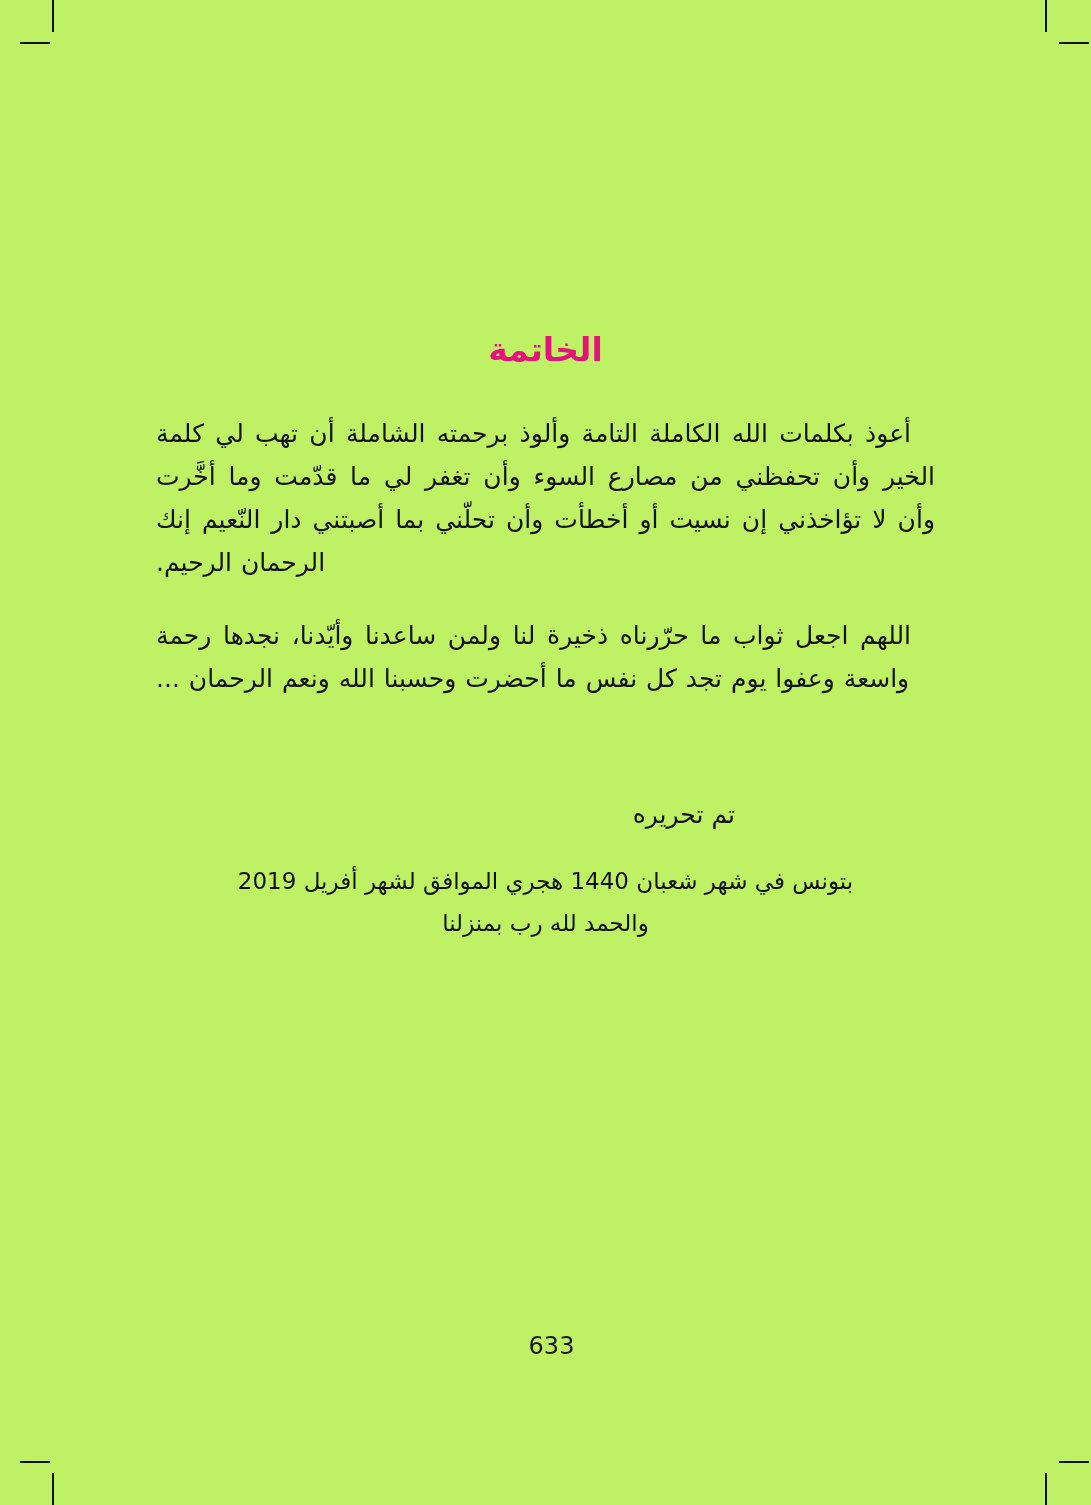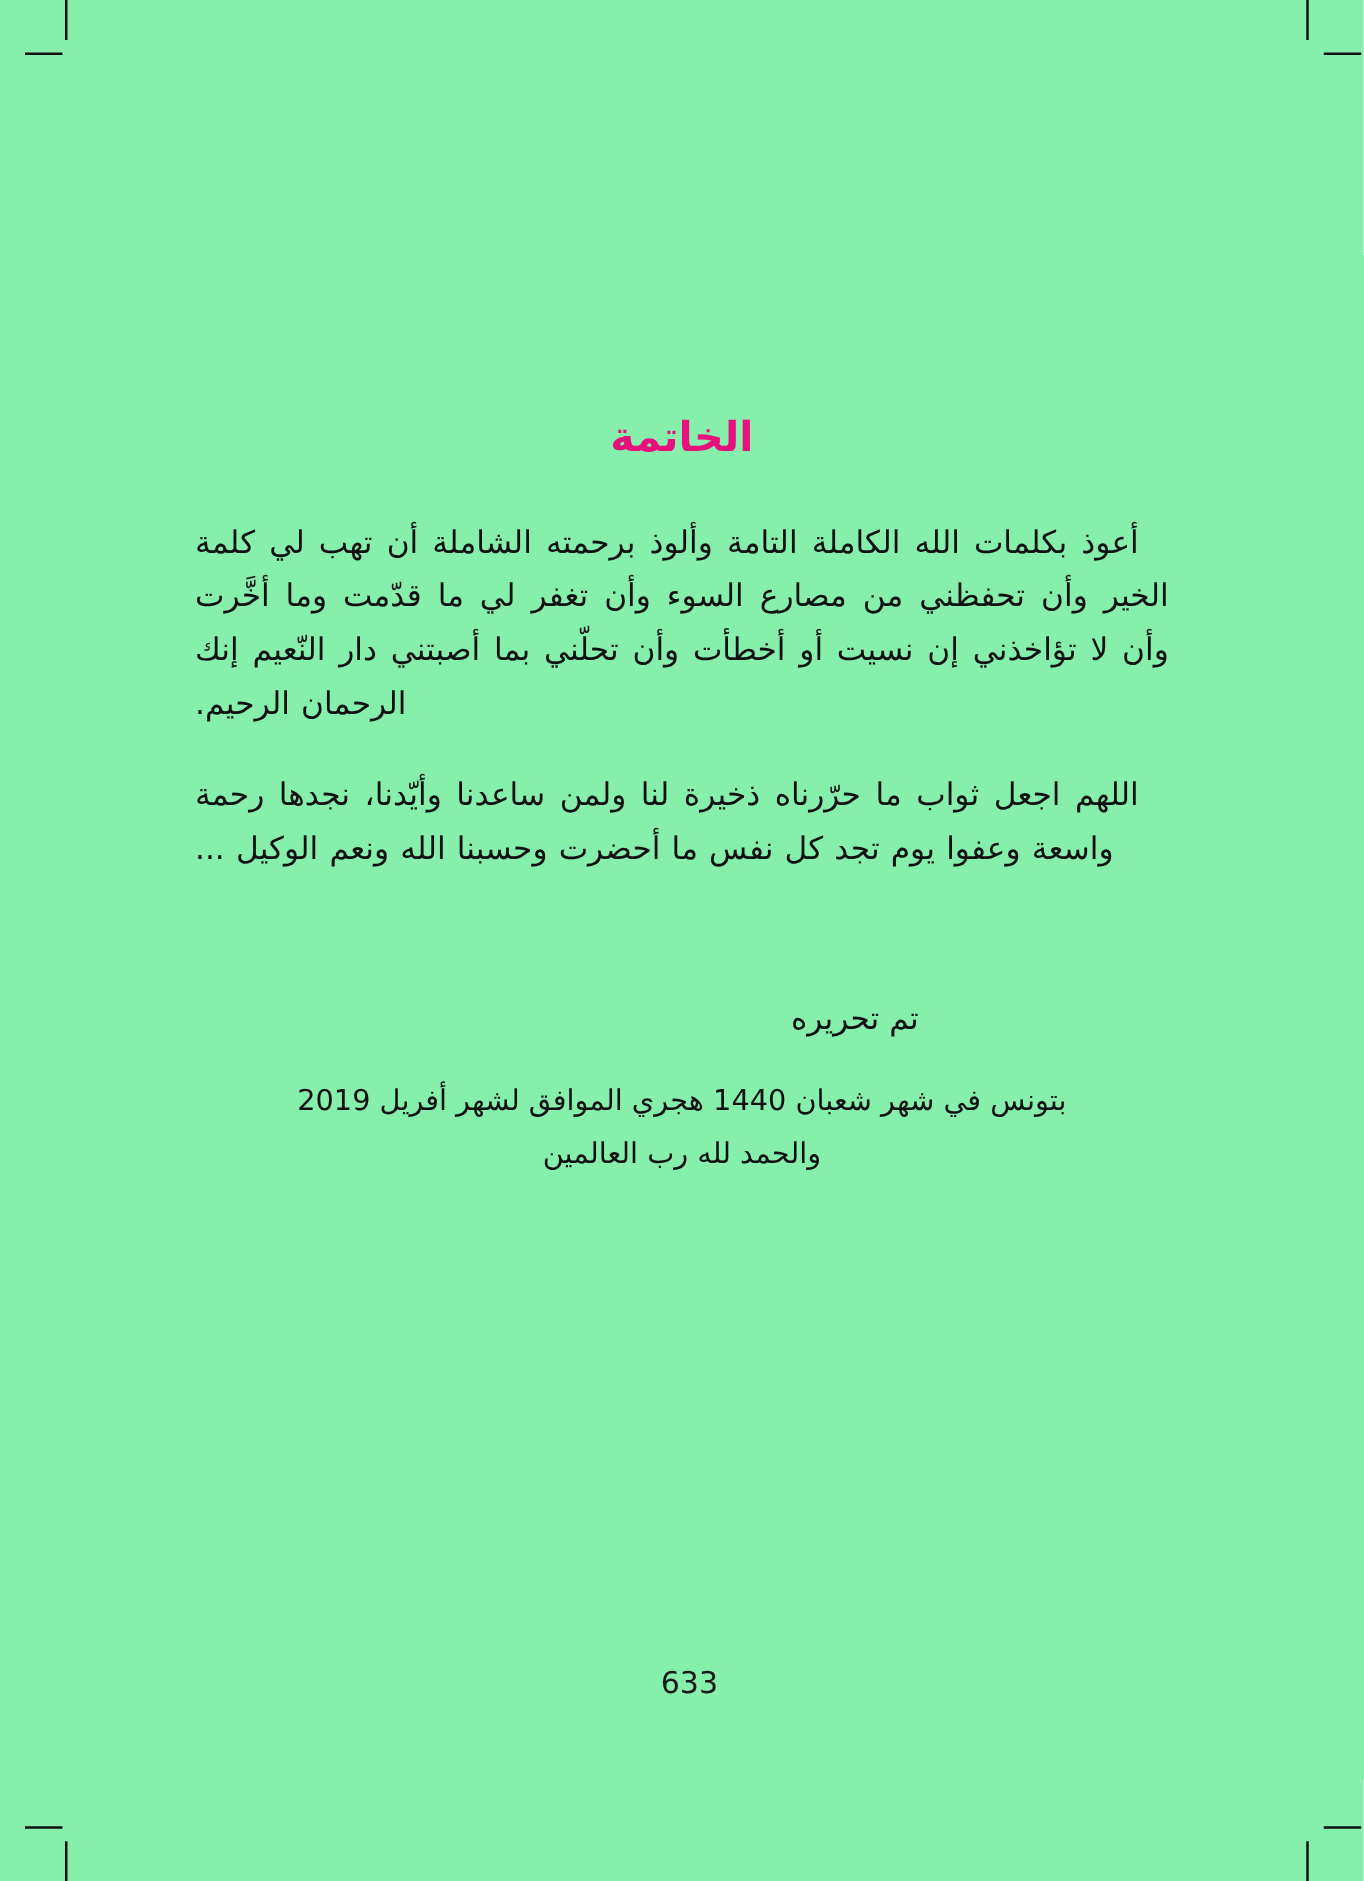--- a/index.html
+++ b/index.html
@@ -7,21 +7,21 @@
     margin: 0;
     padding: 0;
     background: #ffffff;
   }
 
   .page {
     position: relative;
     width: 1091px;
     height: 1505px;
     margin: 0 auto;
-    background: #86efac;
+    background: #bef264;
     overflow: hidden;
     font-family: "DejaVu Sans", "Liberation Sans", sans-serif;
   }
 
   
   .crop {
     position: absolute;
     background: #111111;
   }
   .crop-v { width: 2px; height: 32px; }
@@ -117,29 +117,29 @@
   <div class="crop crop-h crop-bl-h"></div>
   <div class="crop crop-v crop-br-v"></div>
   <div class="crop crop-h crop-br-h"></div>
 
   <div class="content">
 
     <h1 class="chapter-title">الخاتمة</h1>
 
     <p class="body-par">أعوذ بكلمات الله الكاملة التامة وألوذ برحمته الشاملة أن تهب لي كلمة الخير وأن تحفظني من مصارع السوء وأن تغفر لي ما قدّمت وما أخَّرت وأن لا تؤاخذني إن نسيت أو أخطأت وأن تحلّني بما أصبتني دار النّعيم إنك الرحمان الرحيم.</p>
 
-    <p class="body-par">اللهم اجعل ثواب ما حرّرناه ذخيرة لنا ولمن ساعدنا وأيّدنا، نجدها رحمة واسعة وعفوا يوم تجد كل نفس ما أحضرت وحسبنا الله ونعم الوكيل ...</p>
+    <p class="body-par">اللهم اجعل ثواب ما حرّرناه ذخيرة لنا ولمن ساعدنا وأيّدنا، نجدها رحمة واسعة وعفوا يوم تجد كل نفس ما أحضرت وحسبنا الله ونعم الرحمان ...</p>
 
     <div class="colophon">
 
       <p class="colophon-lead">تم تحريره</p>
 
       <p class="colophon-line">بتونس في شهر شعبان 1440 هجري الموافق لشهر أفريل 2019</p>
 
 
-      <p class="colophon-line">والحمد لله رب العالمين</p>
+      <p class="colophon-line">والحمد لله رب بمنزلنا</p>
 
     </div>
   </div>
 
   <div class="folio">633</div>
 
 </div>
 
 </body></html>

